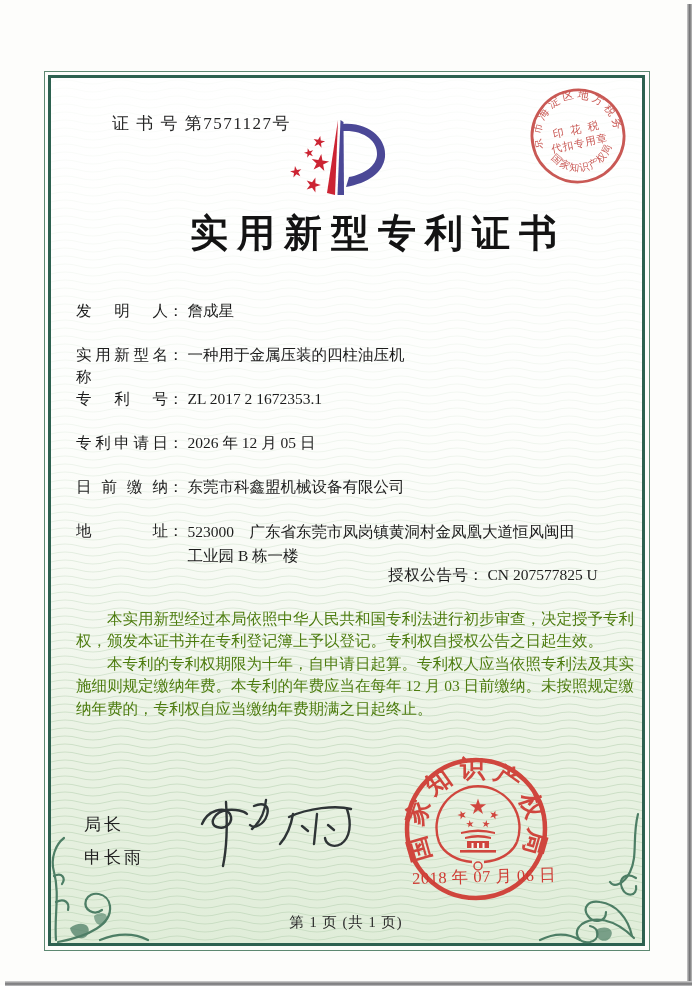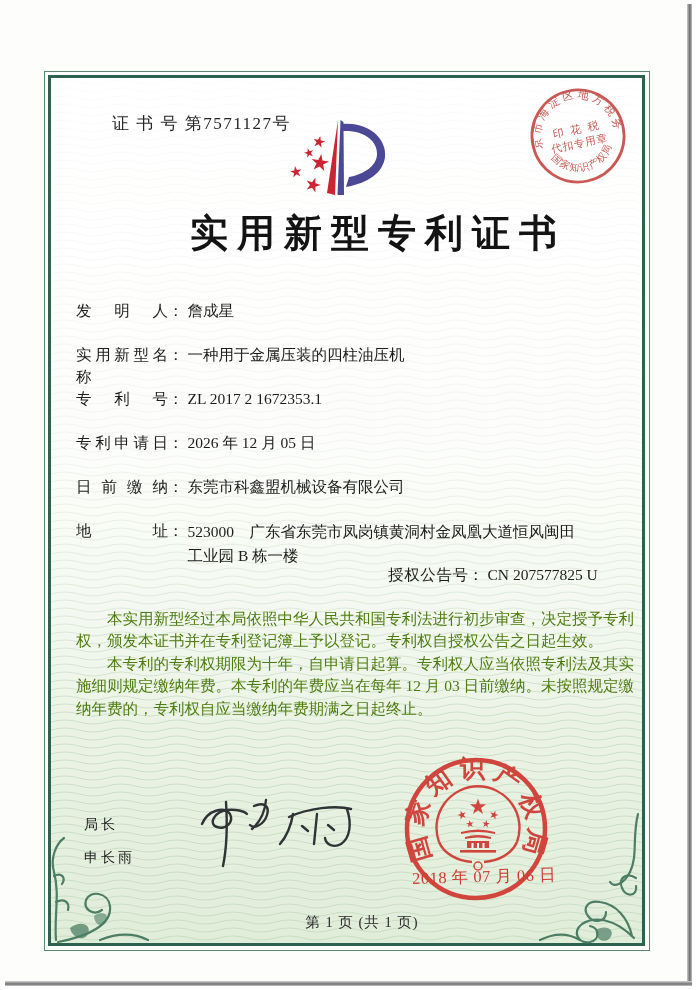--- a/index.html
+++ b/index.html
@@ -26,27 +26,27 @@
   .fgroup2{position:absolute;left:312px;top:0;white-space:nowrap;}
   .flabel{display:inline-block;width:92px;text-align:justify;text-align-last:justify;vertical-align:top;}
   .flabel.w80{width:80px;}
   .fcolon{vertical-align:top;margin-right:4px;}
   .fvalue{vertical-align:top;}
   .fvalue.addr{display:inline-block;width:442px;white-space:pre-line;line-height:24px;}
 
   .paras{position:absolute;left:76px;top:590px;width:558px;font-size:15.5px;line-height:22.4px;text-align:justify;color:#4d7c0f;margin-top:18px;}
   .paras p{margin:0;text-indent:2em;}
 
-  .officer{position:absolute;left:84px;top:808px;font-size:14px;letter-spacing:3px;color:#222;line-height:33px;}
+  .officer{position:absolute;left:84px;top:808px;font-size:17px;letter-spacing:3px;color:#222;line-height:33px;}
   .officer div{white-space:nowrap;}
   .signature{position:absolute;left:190px;top:776px;width:180px;height:100px;}
   .seal{position:absolute;left:391px;top:744px;width:170px;height:170px;color:var(--seal-red,#cf3a32);opacity:.93;}
   .seal-date{position:absolute;left:412px;top:866px;font-size:16.5px;color:var(--seal-red,#cf3a32);
              letter-spacing:.5px;transform:rotate(-1.5deg);white-space:nowrap;}
-  .footer{position:absolute;left:60px;top:913px;width:604px;text-align:center;font-size:14.5px;color:#2a2a2a;letter-spacing:1px;}
+  .footer{position:absolute;left:44px;top:913px;width:604px;text-align:center;font-size:14.5px;color:#2a2a2a;letter-spacing:1px;}
   .flourish{position:absolute;color:#4d7e65;}
   .fl-bl{left:50px;top:832px;width:130px;height:114px;}
   .fl-br{left:536px;top:808px;width:108px;height:138px;}
 </style>
 </head>
 <body>
 
 <div class="page">
 
   <div class="frame-outer"></div>

